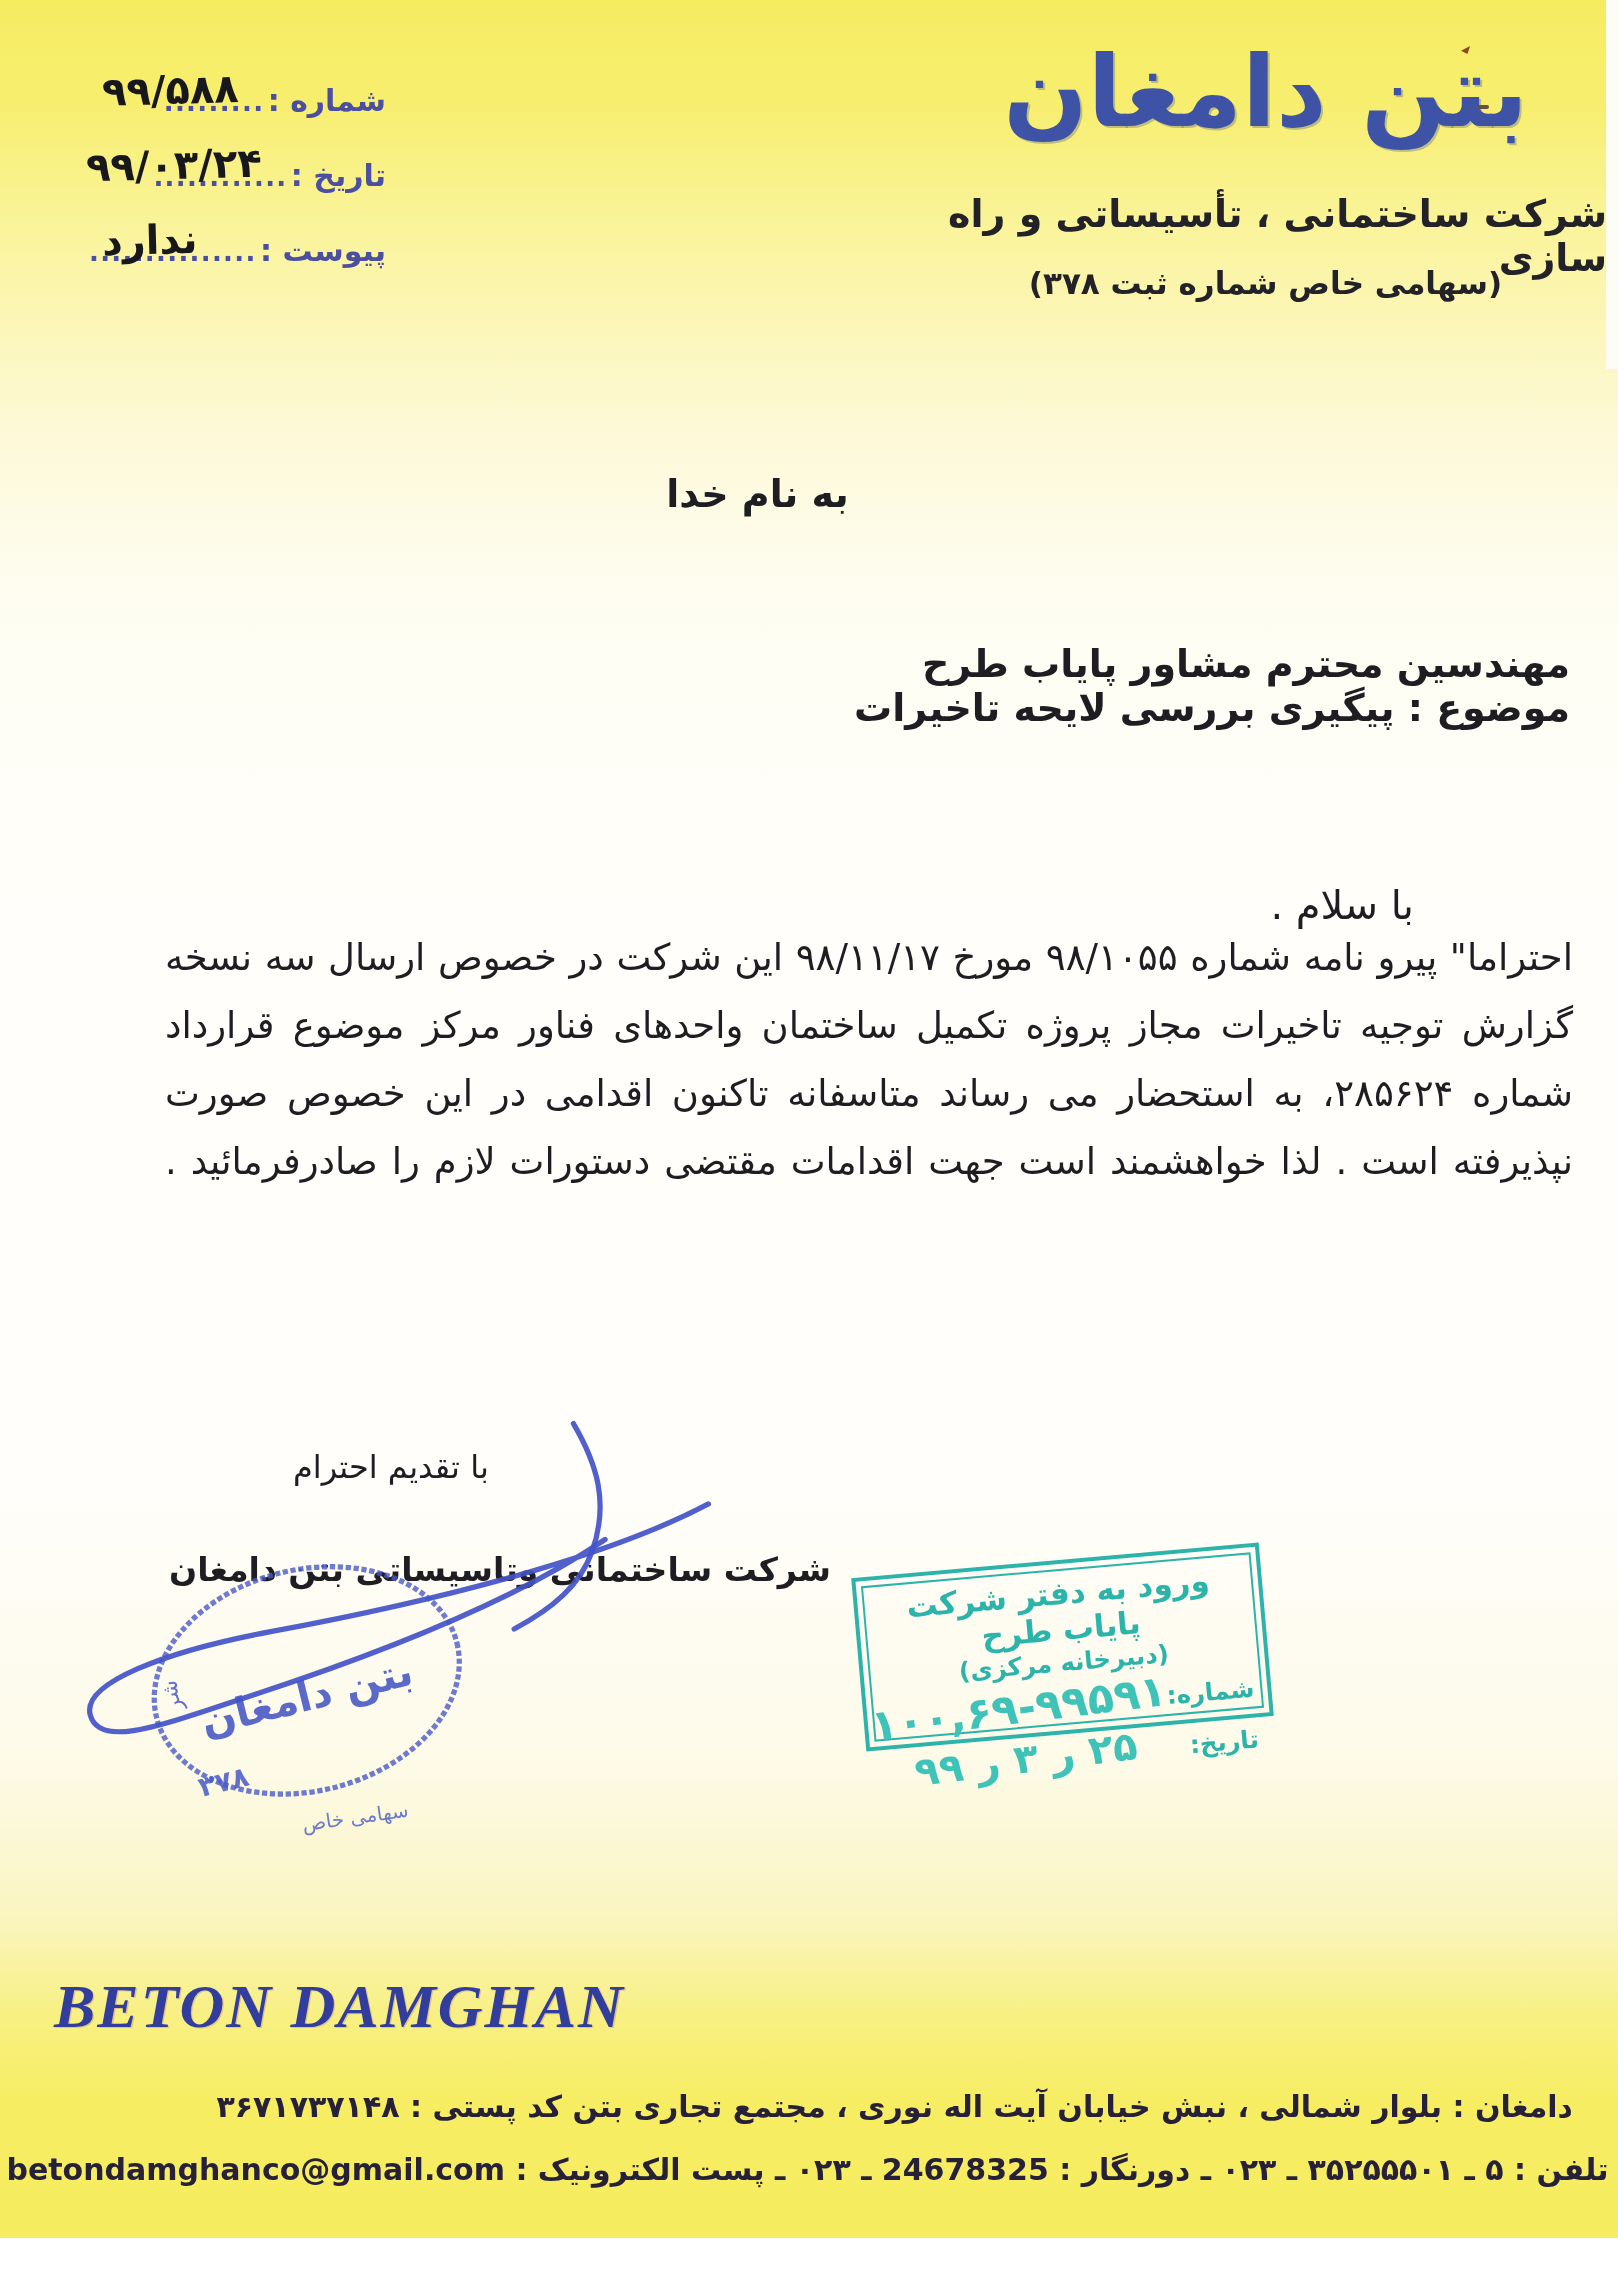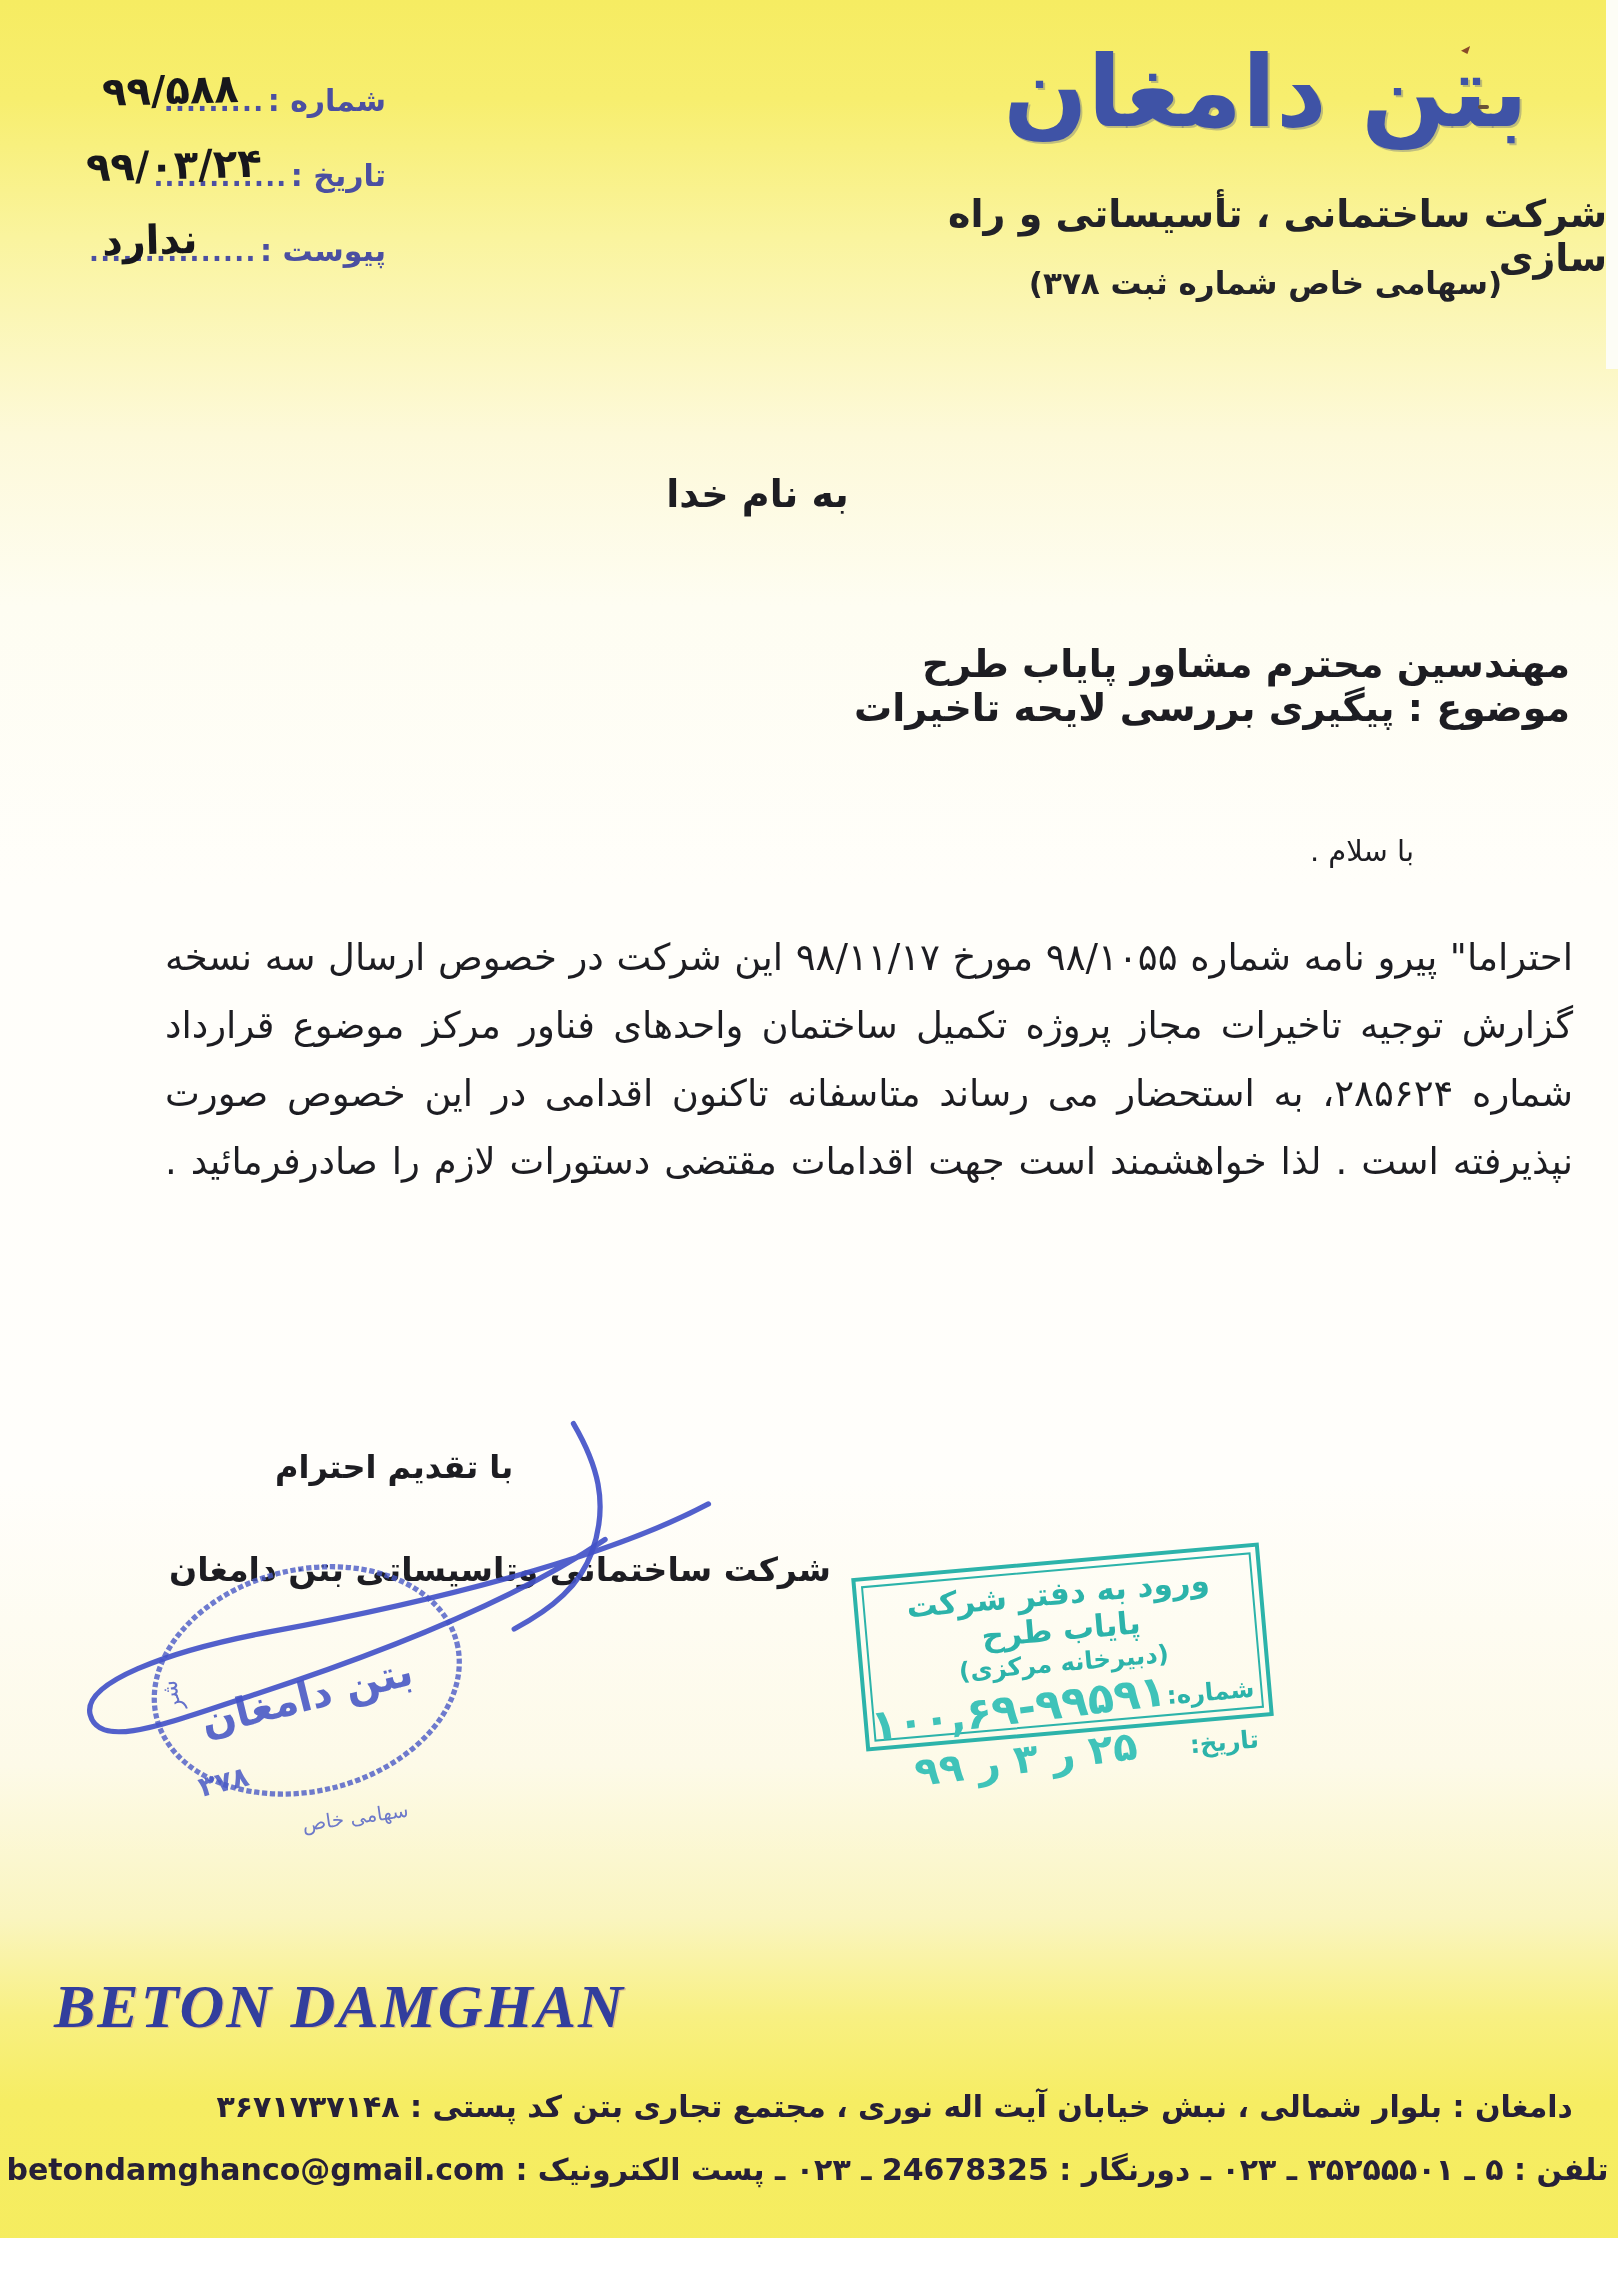--- a/index.html
+++ b/index.html
@@ -25,27 +25,27 @@
   .hdr-sub   { position:absolute; top:192px; left:909px; width:698px; 
                direction:rtl; font-size:38px; font-weight:bold; color:#222228; }
   .hdr-reg   { position:absolute; top:265px; left:936px; width:659px; text-align:center;
                direction:rtl; font-size:31px; font-weight:bold; color:#222228; }
   
   .bismillah { position:absolute; top:472px; left:461px; width:593px; text-align:center;
                direction:rtl; font-size:38px; font-weight:bold; }
   .recipient-block { position:absolute; right:49px; top:642px; direction:rtl; text-align:right; }
   .recipient-line { font-size:38px; font-weight:bold; }
   .subject-line { font-size:38px; font-weight:bold; }
-  .salutation { position:absolute; right:205px; top:834px; direction:rtl; font-size:29px; }
+  .salutation { position:absolute; right:205px; top:882px; direction:rtl; font-size:40px; }
   .body-par { position:absolute; right:46px; left:165px; top:924px; direction:rtl;
               font-size:37px; line-height:68px; }
   .body-line { text-align:justify; text-align-last:justify; -moz-text-align-last:justify; }
   
-  .closing { position:absolute; left:275px; top:1448px; direction:rtl;
-             font-size:32px; font-weight:bold; }
+  .closing { position:absolute; left:293px; top:1448px; direction:rtl;
+             font-size:32px; font-weight:normal; }
   .sig-company { position:absolute; left:169px; top:1550px; direction:rtl;
                  font-size:33px; font-weight:bold; }
   .sig-svg { position:absolute; left:53px; top:1417px; }
   
   .entry-stamp { position:absolute; left:858px; top:1560px; width:401px; height:166px;
                  border:4px solid #2cb3aa; transform:rotate(-5deg); background:rgba(255,255,255,0.0); }
   .entry-inner { position:absolute; inset:4.6px; border:2px solid #2cb3aa; padding:4px 6.6px;
                  direction:rtl; }
   .entry-title { text-align:center; font-size:31px; font-weight:bold; color:#2cb3aa; }
   .entry-sub   { text-align:center; font-size:24.4px; font-weight:bold; color:#2cb3aa; margin-top:1.3px; }

